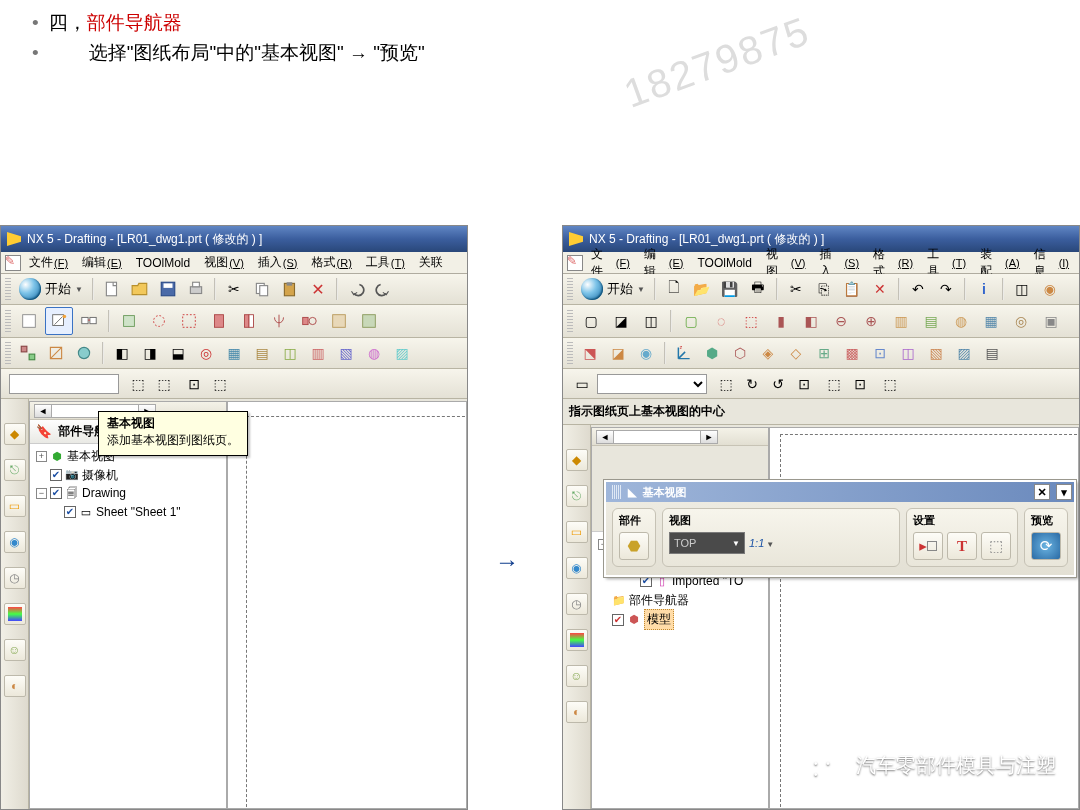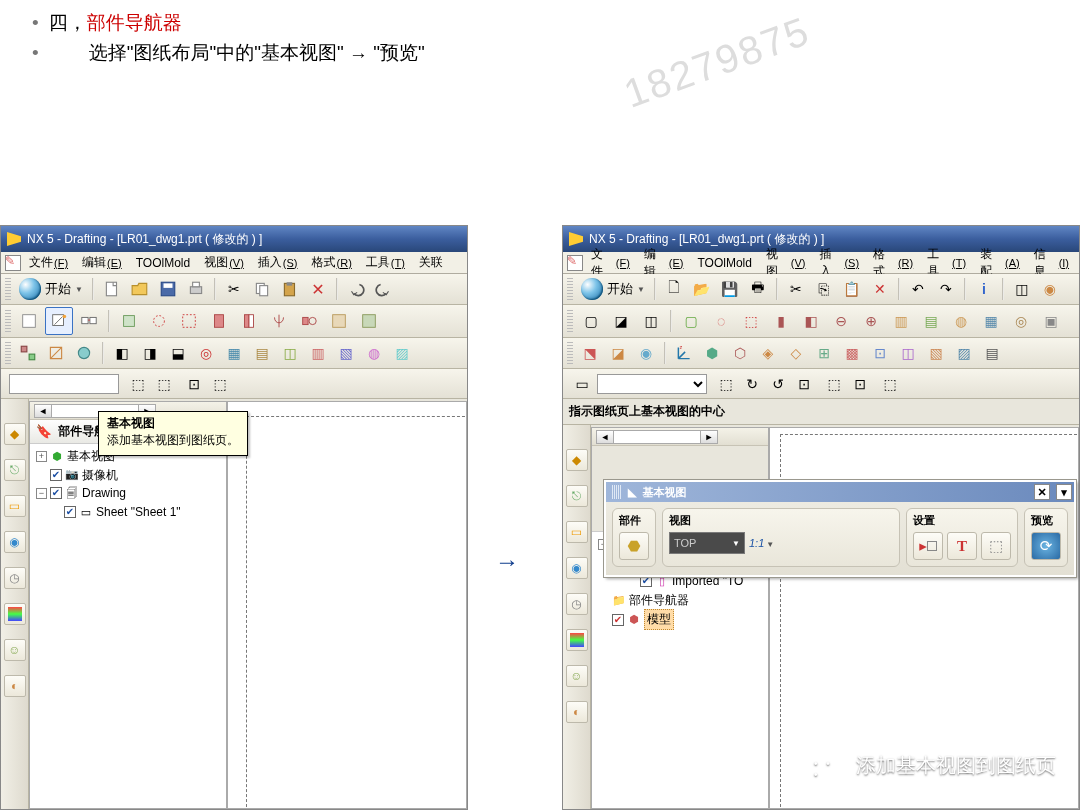--- a/index.html
+++ b/index.html
@@ -678,14 +678,14 @@
           <div class="iconbtn">⟳</div>
         </div>
     </div>
   </div>
 </div>
 
 <div class="wechat">
   <div class="bubble">
       <span class="dots">• • •</span>
     </div>
-  <span>添加基本视图到图纸页</span>
+  <span>汽车零部件模具与注塑</span>
 </div>
 
 </body></html>

